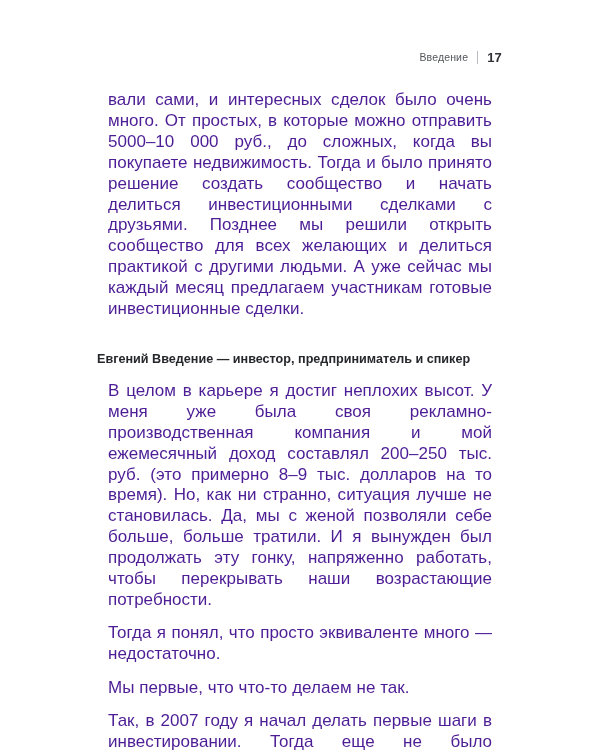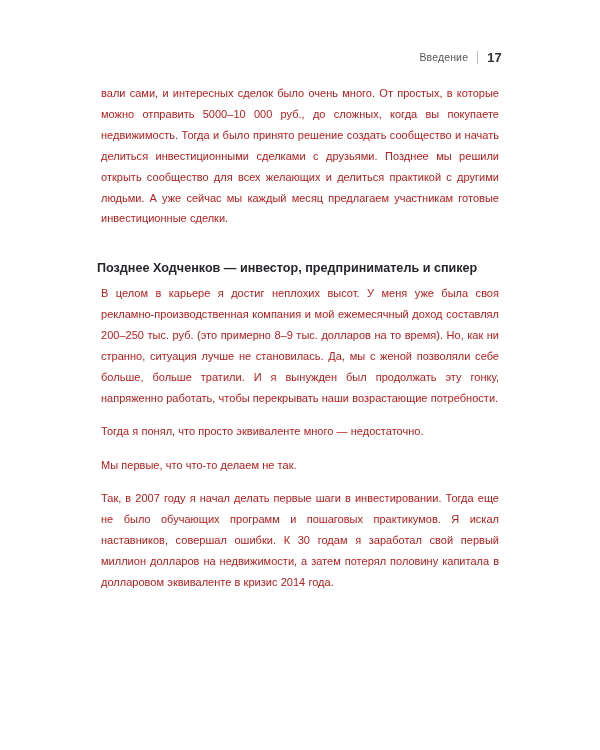--- a/index.html
+++ b/index.html
@@ -56,24 +56,24 @@
 
   
   .column {
     position: absolute;
     top: 79px;
     left: 97px;
     width: 406px;
   }
 
   p.body-par {
-    margin: 4px;
-    font-size: 11px;
+    margin: 11px;
+    font-size: 17px;
     line-height: 20.9px;
-    color: #b91c1c;
+    color: #4c1d95;
     text-align: justify;
     text-justify: inter-word;
     letter-spacing: 0.02px;
     word-spacing: 0.1px;
     -webkit-hyphens: none;
     hyphens: none;
   }
   p.body-par + p.body-par {
     margin-top: 12.5px;
   }
@@ -99,21 +99,21 @@
   <div class="running-head">
     <span class="rh-title">Введение</span>
     <span class="rh-sep"></span>
     <span class="rh-page">17</span>
   </div>
 
   <div class="column">
 
     <p class="body-par">вали сами, и интересных сделок было очень много. От простых, в которые можно отправить 5000–10 000 руб., до сложных, когда вы покупаете недвижимость. Тогда и было принято решение создать сообщество и начать делиться инвестиционными сделками с друзьями. Позднее мы решили открыть сообщество для всех желающих и делиться практикой с другими людьми. А уже сейчас мы каждый месяц предлагаем участникам готовые инвестиционные сделки.</p>
 
-    <h2 class="section-heading gap-before-heading">Позднее Ходченков — инвестор, предприниматель и спикер</h2>
+    <h2 class="section-heading gap-before-heading">Евгений Введение — инвестор, предприниматель и спикер</h2>
 
 
     <p class="body-par">В целом в карьере я достиг неплохих высот. У меня уже была своя рекламно-производственная компания и мой ежемесячный доход составлял 200–250 тыс. руб. (это примерно 8–9 тыс. долларов на то время). Но, как ни странно, ситуация лучше не становилась. Да, мы с женой позволяли себе больше, больше тратили. И я вынужден был продолжать эту гонку, напряженно работать, чтобы перекрывать наши возрастающие потребности.</p>
 
     <p class="body-par">Тогда я понял, что просто эквиваленте много — недостаточно.</p>
 
     <p class="body-par">Мы первые, что что-то делаем не так.</p>
 
     <p class="body-par">Так, в 2007 году я начал делать первые шаги в инвестировании. Тогда еще не было обучающих программ и пошаговых практикумов. Я искал наставников, совершал ошибки. К 30 годам я заработал свой первый миллион долларов на недвижимости, а затем потерял половину капитала в долларовом эквиваленте в кризис 2014 года.</p>
 

